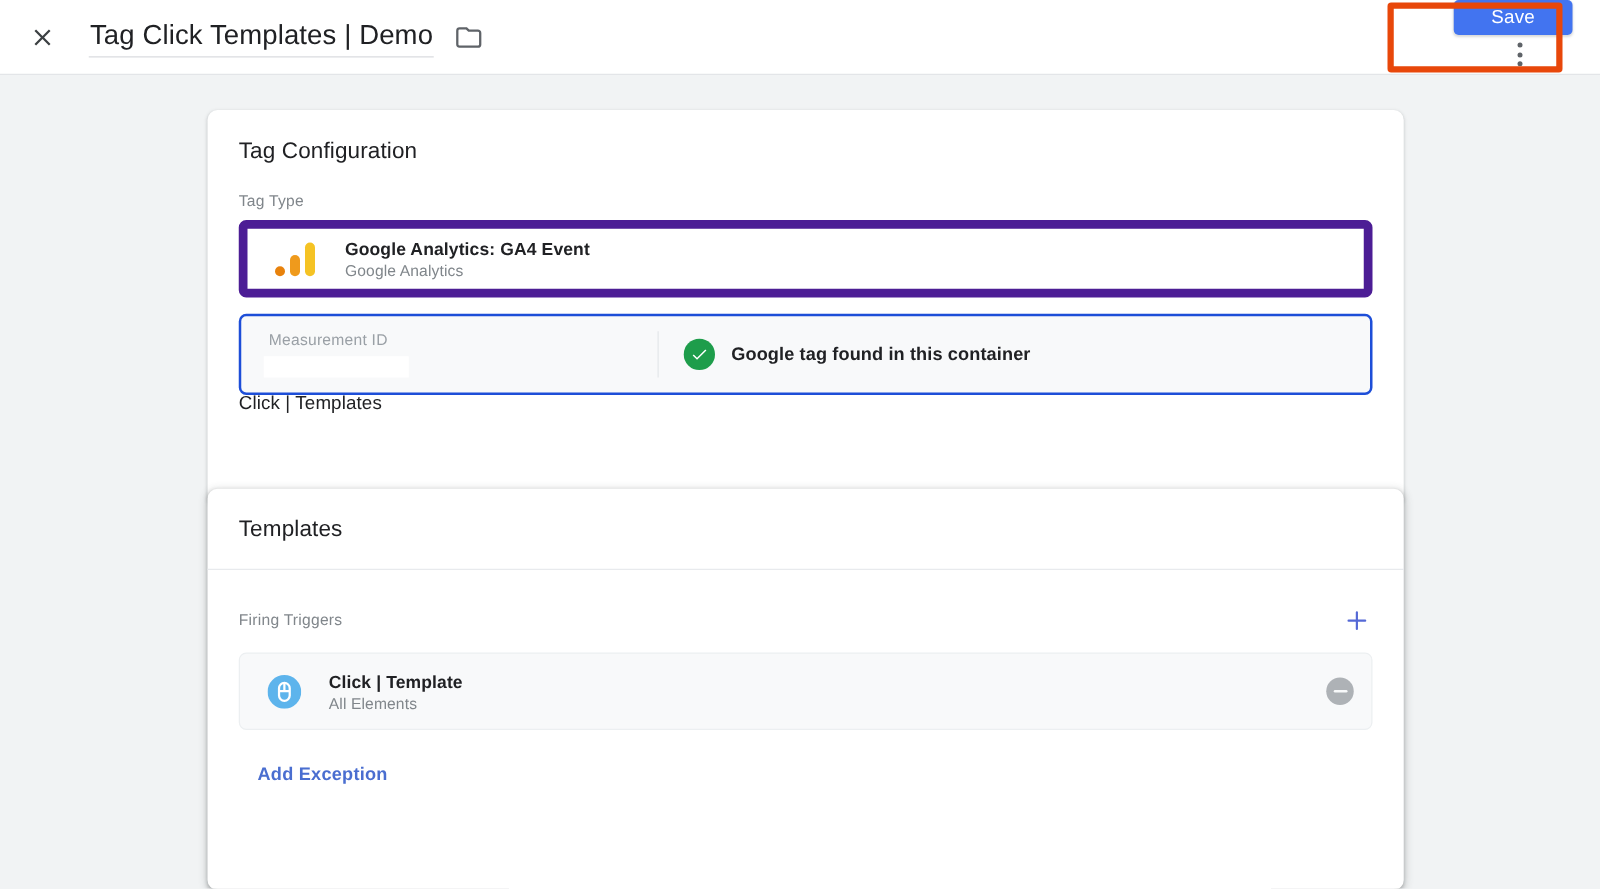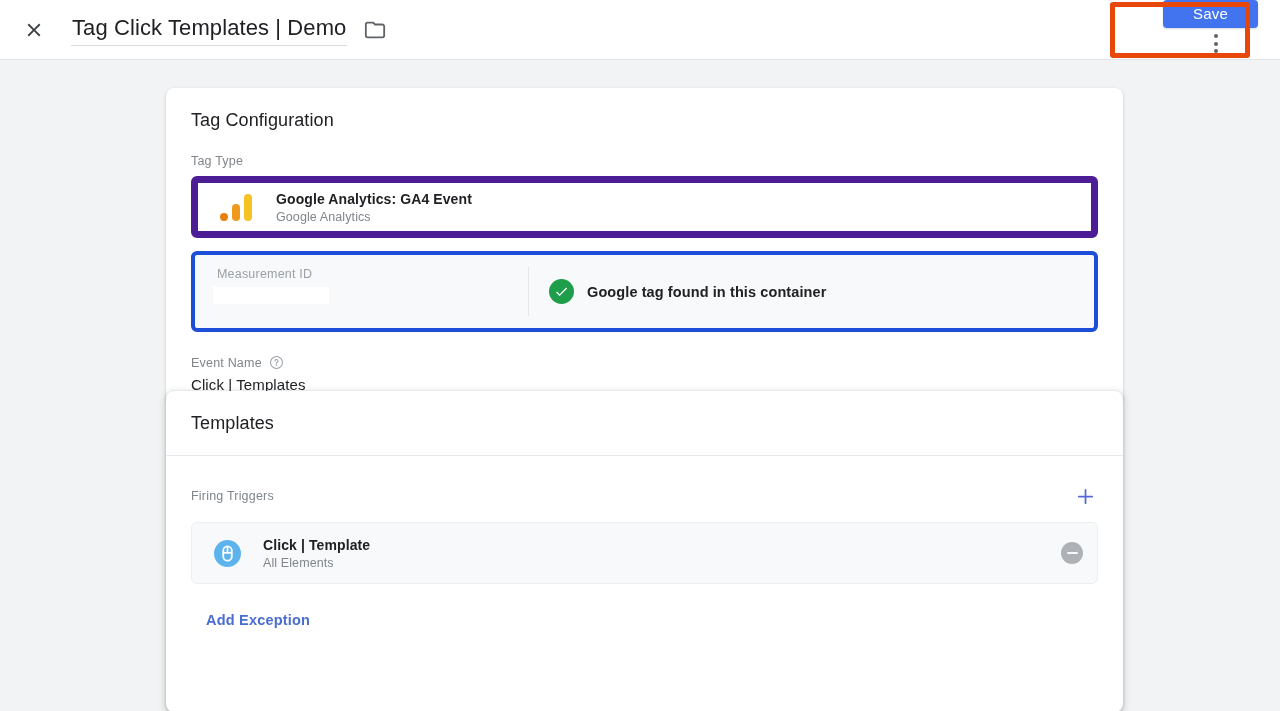--- a/index.html
+++ b/index.html
@@ -202,23 +202,23 @@
     font-size: 12.5px;
     color: #80868b;
     margin-top: 3px;
     letter-spacing: .1px;
   }
 
   
   .mid-panel {
     margin-top: 13px;
     background: #f8f9fa;
-    border: 4px solid #1d4ed8;
+    border: 2px solid #1d4ed8;
     border-radius: 6px;
-    height: 81px;
+    height: 65px;
     display: flex;
     align-items: stretch;
   }
   .mid-left {
     width: 333px;
     padding: 12px 0 0 22px;
     position: relative;
   }
   .mid-label {
     font-size: 12.5px;
@@ -405,30 +405,20 @@
         <div class="mid-right">
           <div class="check-circle">
             <svg width="15" height="15" viewBox="0 0 24 24">
               <path d="M9 16.2L4.8 12l-1.4 1.4L9 19 21 7l-1.4-1.4z" fill="#ffffff"></path>
             </svg>
           </div>
           <div class="status-text">Google tag found in this container</div>
         </div>
       </div>
 
-      <div class="field-label">
-        <span>Event Name</span>
-        <span class="help-icon">
-          <svg width="15" height="15" viewBox="0 0 24 24">
-            <circle cx="12" cy="12" r="9.6" fill="none" stroke="#9aa0a6" stroke-width="1.7"></circle>
-            <path d="M12 16.4v.1" stroke="#9aa0a6" stroke-width="2.1" stroke-linecap="round"></path>
-            <path d="M9.6 9.6a2.4 2.4 0 1 1 3.2 2.26c-.5.2-.8.66-.8 1.2v.6" fill="none" stroke="#9aa0a6" stroke-width="1.7" stroke-linecap="round"></path>
-          </svg>
-        </span>
-      </div>
       <div class="event-value">Click | Templates</div>
 
     </div>
   </div>
 
   <div class="card card-trigger">
     <div class="card-header">
       <div class="card-title">Templates</div>
     </div>
 

